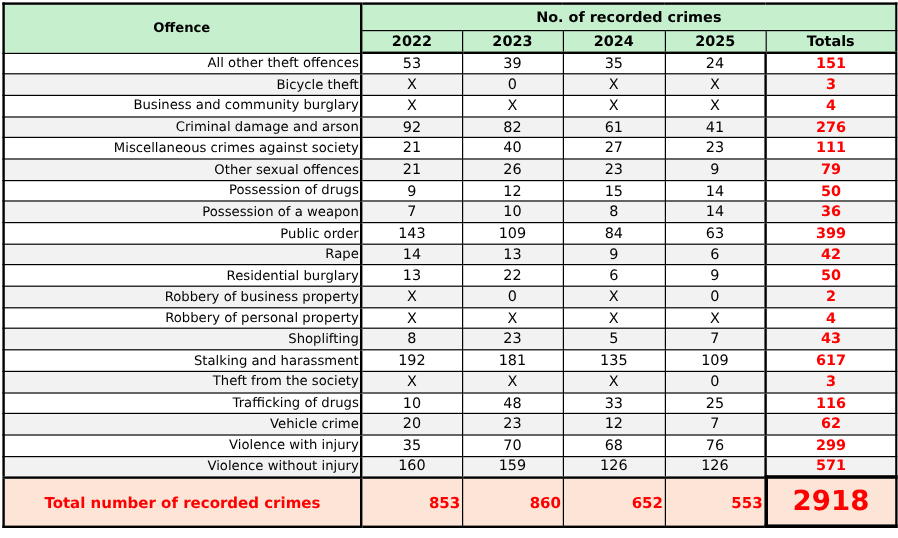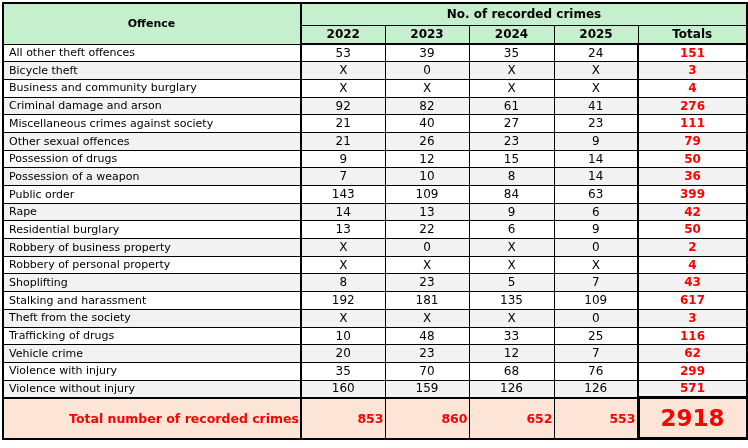--- a/index.html
+++ b/index.html
@@ -37,21 +37,21 @@
     font-size: 12px;
     text-align: center;
   }
   thead tr.group-row { height: 22px; }
   thead tr.year-row  { height: 19px; }
   thead tr.year-row th { border-bottom: 2px solid var(--line); }
   th.offence-header { border-right: 2px solid var(--line); }
   tbody tr { height: 17.7px; }
   tbody tr.alt td { background: var(--alt); margin-top: 40px; }
   td.offence-col, th.offence-header {
-    text-align: left;
+    text-align: right;
     padding-left: 5px;
     font-size: 11px;
   }
   th.offence-header { text-align: center; padding-left: 0; }
   td.offence-col { border-right: 2px solid var(--line); }
   td.num {
     text-align: center;
     font-size: 12px;
     padding: 0;
   }
@@ -61,21 +61,21 @@
     font-weight: bold;
   }
   tfoot tr { height: 41px; }
   tfoot td {
     background: var(--peach);
     border-top: 2px solid var(--line);
     color: var(--red);
     font-weight: bold;
   }
   td.total-label {
-    text-align: right;
+    text-align: center;
     font-size: 12.5px;
     border-right: 2px solid var(--line);
   }
   td.total-val {
     text-align: right;
     font-size: 12.5px;
   }
   td.grand-total {
     border: 3px solid var(--line);
     text-align: center;

